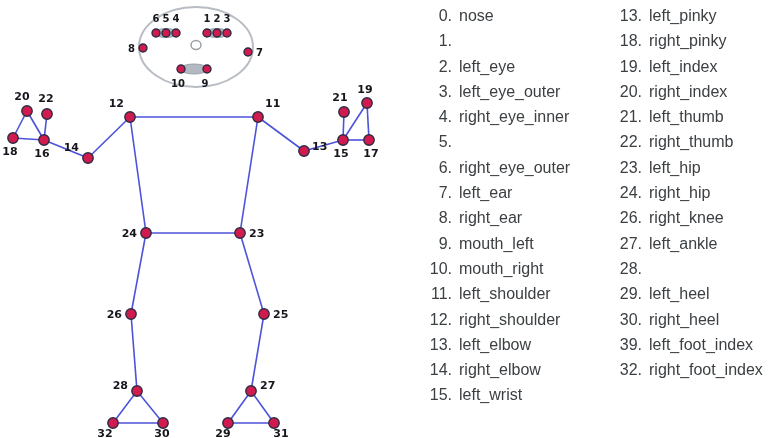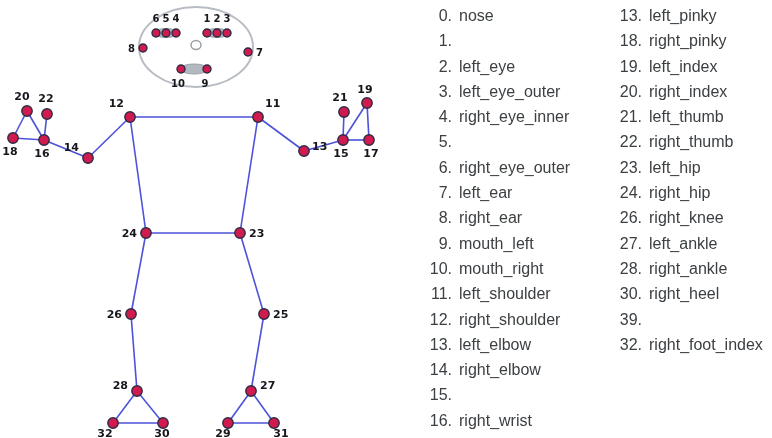--- a/index.html
+++ b/index.html
@@ -172,24 +172,21 @@
       <div class="legend-item">
         <span class="num">13.</span>
         <span>left_elbow</span>
       </div>
       <div class="legend-item">
         <span class="num">14.</span>
         <span>right_elbow</span>
       </div>
       <div class="legend-item">
         <span class="num">15.</span>
-      </div>
-      <div class="legend-item">
-        <span class="num">16.</span>
-        <span>right_wrist</span>
+        <span>left_wrist</span>
       </div>
     </div>
   <div class="legend-col">
       <div class="legend-item">
         <span class="num">13.</span>
         <span>left_pinky</span>
       </div>
       <div class="legend-item">
         <span class="num">18.</span>
         <span>right_pinky</span>
@@ -221,27 +218,31 @@
       <div class="legend-item">
         <span class="num">26.</span>
         <span>right_knee</span>
       </div>
       <div class="legend-item">
         <span class="num">27.</span>
         <span>left_ankle</span>
       </div>
       <div class="legend-item">
         <span class="num">28.</span>
-        <span>right_ankle</span>
+      </div>
+      <div class="legend-item">
+        <span class="num">29.</span>
+        <span>left_heel</span>
       </div>
       <div class="legend-item">
         <span class="num">30.</span>
         <span>right_heel</span>
       </div>
       <div class="legend-item">
         <span class="num">39.</span>
+        <span>left_foot_index</span>
       </div>
       <div class="legend-item">
         <span class="num">32.</span>
         <span>right_foot_index</span>
       </div>
     </div>
 </div>
 
 </body></html>

